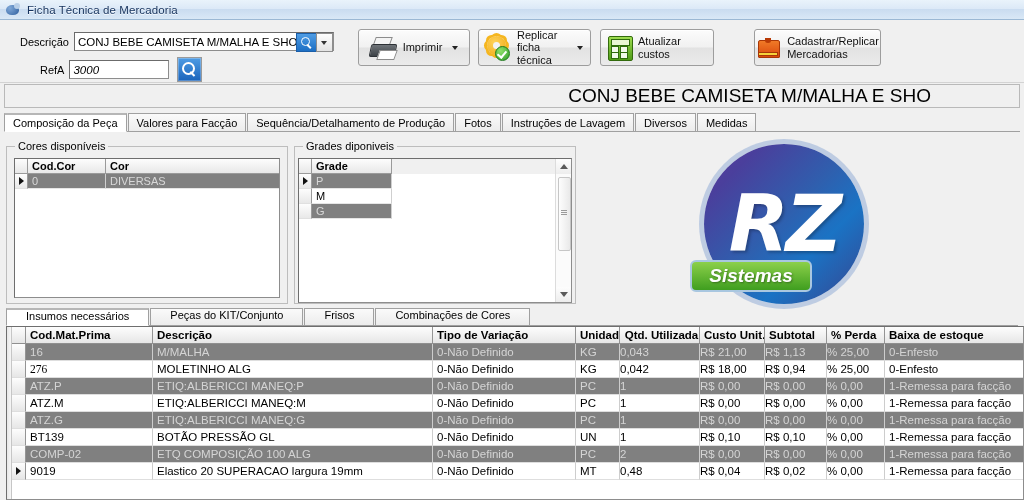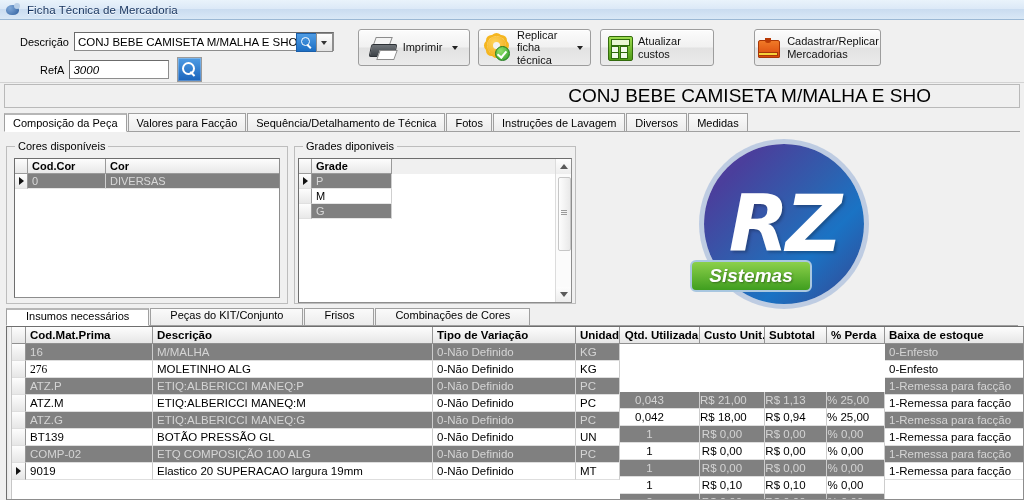--- a/index.html
+++ b/index.html
@@ -341,21 +341,21 @@
     border-right:1px solid #949494; border-bottom:1px solid #8f8f8f;
     overflow:hidden; white-space:nowrap;
   }
   .bt-row { display:flex; height:17px; }
   .bt-row .c {
     box-sizing:border-box; height:17px; line-height:16px;
     font-size:11.5px; padding-left:4px;
     border-right:1px solid #cdcdcd; border-bottom:1px solid #dedede;
     overflow:hidden; white-space:nowrap;
   }
-  .bt-row .c.num { text-align:center; padding-right:20px; padding-left:0;margin-top:48px; }
+  .bt-row .c.num { text-align:left; padding-right:20px; padding-left:0; }
   .bt-row.sel .c { background:#808080; color:#d4d4d4; }
   .bt-marker {
     flex:0 0 14px; width:14px; box-sizing:border-box;
     background: linear-gradient(to bottom,#fdfdfd,#e6e6e6);
     border-right:1px solid #949494; border-bottom:1px solid #dedede;
     display:flex; align-items:center; justify-content:center;
   }
   .bt-marker.hdr { border-bottom:1px solid #8f8f8f; }
   .bt-left-edge {
     position:absolute; left:0; top:0; width:4px; height:100%;
@@ -457,21 +457,21 @@
 
   <div class="tabstrip" id="main-tabs">
     <div class="tabline"></div>
   <div class="tab active">
         <span>Composição da Peça</span>
       </div>
       <div class="tab">
         <span>Valores para Facção</span>
       </div>
       <div class="tab">
-        <span>Sequência/Detalhamento de Técnica</span>
+        <span>Sequência/Detalhamento de Produção</span>
       </div>
       <div class="tab">
         <span>Fotos</span>
       </div>
       <div class="tab">
         <span>Instruções de Lavagem</span>
       </div>
       <div class="tab">
         <span>Diversos</span>
       </div>

